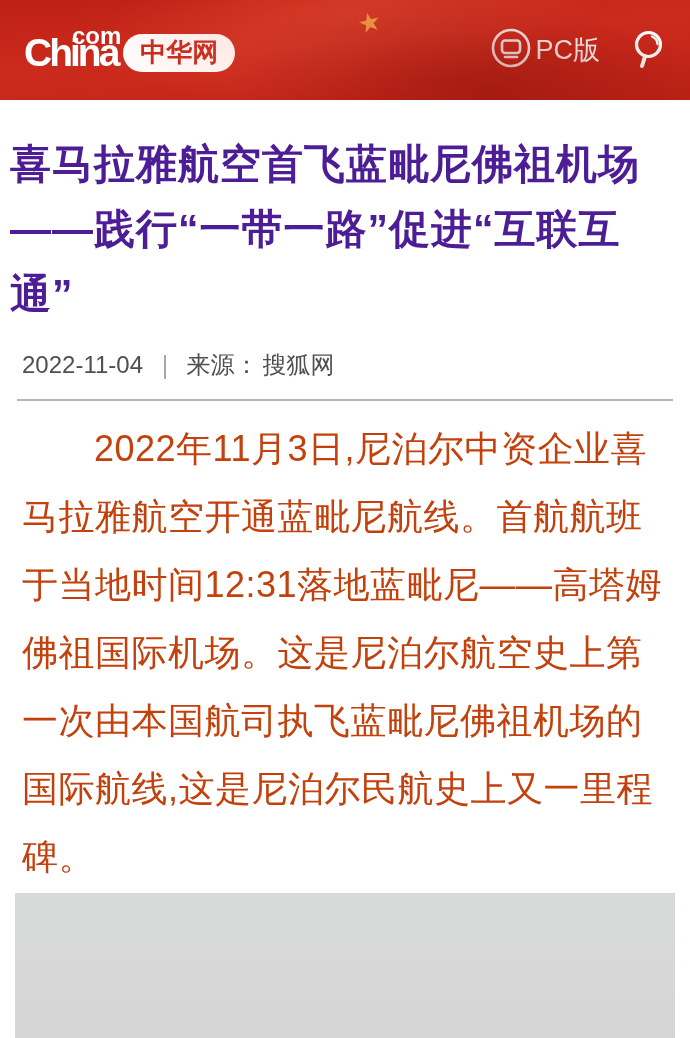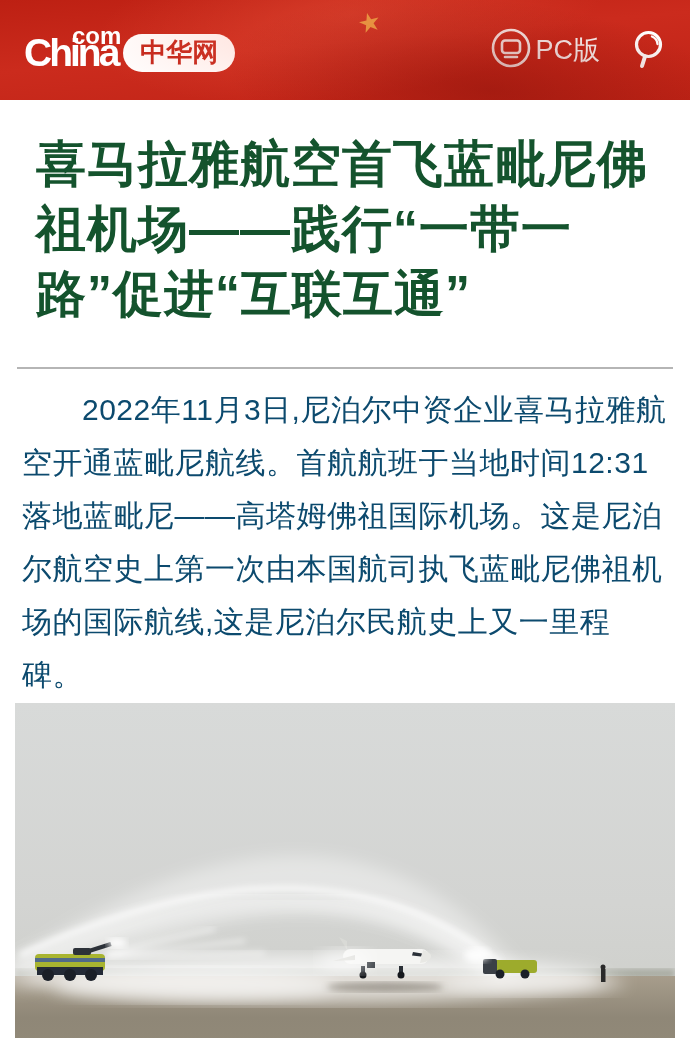--- a/index.html
+++ b/index.html
@@ -28,36 +28,36 @@
   .badge { margin-left:6px; margin-top:6px; background:#ffffff; color:#c4281c;
     border-radius:19px; padding:3px 17px; font-size:26px; font-weight:700; line-height:1.2; }
 
   .topbar-right { margin-left:auto; display:flex; align-items:center; }
   .pc-btn { display:flex; align-items:center; color:#fff; cursor:pointer; }
   .pc-btn .pc-label { font-size:27px; margin-left:3px; letter-spacing:0; }
   .search-btn { margin-left:30px; cursor:pointer; display:flex; align-items:center; }
 
   
   .article-title {
-    margin:32px 0 0; padding:0 36px;
-    font-size:50px; line-height:65px; font-weight:700;
-    color:#14532d; letter-spacing:1px;
+    margin:32px 0 0; padding:0 10px;
+    font-size:41px; line-height:65px; font-weight:700;
+    color:#4c1d95; letter-spacing:1px;
   }
   .meta-row {
     margin-top:22px; padding:0 22px; display:flex; justify-content:space-between;
     font-size:24px; color:#4f4f4f; align-items:baseline;
   }
   .meta-left span { margin-right:4px; }
   .meta-sep { color:#8a8a8a; padding:0 6px; }
   .meta-right span { margin-left:4px; }
   .divider { margin:18px 17px 0; border:none; border-top:2px solid #b5b5b5; }
 
   .body-text {
     margin:14px 0 0; padding:0 22px;
-    font-size:30px; line-height:53px; color:#0c4a6e;
+    font-size:36px; line-height:68px; color:#c2410c;
     text-indent:2em; letter-spacing:0.5px;
   }
 
   .photo { margin:2px 15px 0; height:358px; overflow:hidden; }
   .photo svg { display:block; width:660px; height:365px; }
 </style>
 </head>
 <body>
 
 <div class="page">
@@ -93,20 +93,23 @@
           <line x1="15" y1="28.5" x2="12" y2="38" stroke="#ffffff" stroke-width="4" stroke-linecap="round"></line>
         </svg>
       </div>
     </div>
   </header>
 
   <main>
     <h1 class="article-title">喜马拉雅航空首飞蓝毗尼佛祖机场——践行“一带一路”促进“互联互通”</h1>
 
     <div class="meta-row">
+      <div class="meta-left">
+        <span>2022-11-04</span><span class="meta-sep">｜</span><span>来源：</span><span>搜狐网</span>
+      </div>
     </div>
 
     <hr class="divider">
 
     <p class="body-text">2022年11月3日,尼泊尔中资企业喜马拉雅航空开通蓝毗尼航线。首航航班于当地时间12:31落地蓝毗尼——高塔姆佛祖国际机场。这是尼泊尔航空史上第一次由本国航司执飞蓝毗尼佛祖机场的国际航线,这是尼泊尔民航史上又一里程碑。</p>
 
     <figure class="photo">
       <svg viewBox="0 0 660 365" preserveAspectRatio="none">
         <defs>
           <linearGradient id="sky" x1="0" y1="0" x2="0" y2="1">

